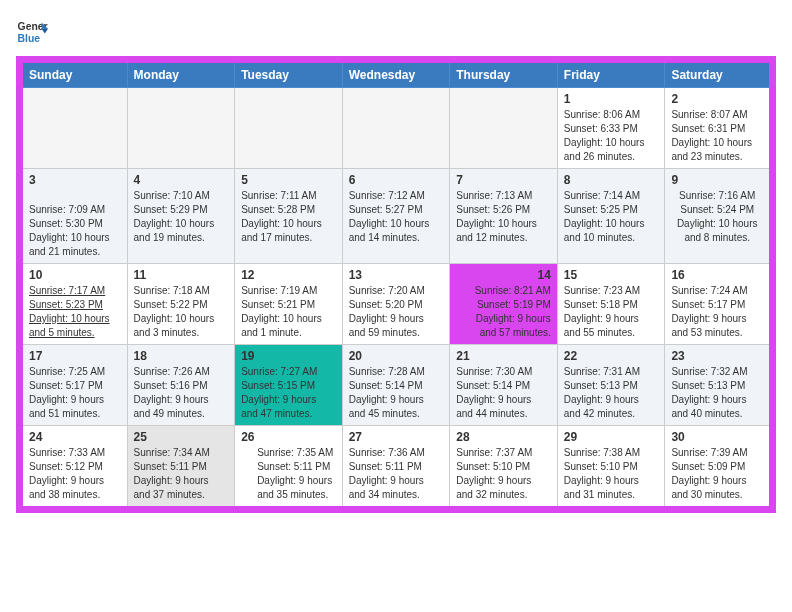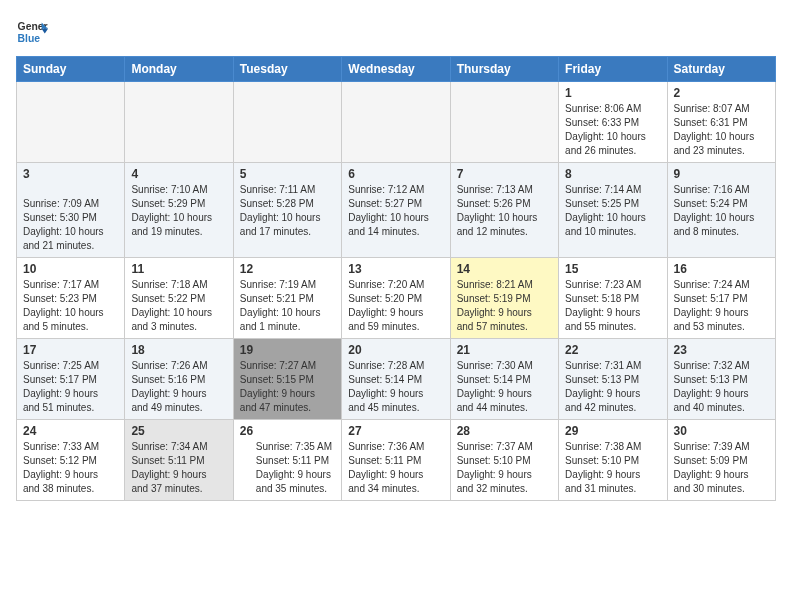--- a/index.html
+++ b/index.html
@@ -35,21 +35,21 @@
       color: #333;
       line-height: 1.1;
     }
     .location {
       font-size: 15px;
       color: #555;
     }
     .calendar {
       width: 100%;
       border-collapse: collapse;
-      border: 1px solid #d946ef;
+      border: 7px solid #d946ef;
       padding-left: 11px;
     }
     .calendar th {
       background: #3a7abf;
       color: #fff;
       font-size: 12px;
       font-weight: bold;
       padding: 5px 6px;
       text-align: left;
       border: 1px solid #4a8acf;
@@ -178,30 +178,30 @@
         </td>
         <td style="background: rgb(240, 244, 248);">
           <span class="day-num">8</span>
           <div class="day-info" style="white-space: pre-line;">Sunrise: 7:14 AM
 Sunset: 5:25 PM
 Daylight: 10 hours
 and 10 minutes.</div>
         </td>
         <td style="background: rgb(240, 244, 248);">
           <span class="day-num">9</span>
-          <div class="day-info" style="white-space: pre-line;">Sunrise: 7:16 AM
+          <div class="day-info" style="white-space: pre-line; text-align: center;">Sunrise: 7:16 AM
 Sunset: 5:24 PM
 Daylight: 10 hours
 and 8 minutes.</div>
         </td>
       </tr>
       <tr>
         <td style="background: rgb(255, 255, 255);">
           <span class="day-num">10</span>
-          <div class="day-info" style="white-space: pre-line;">Sunrise: 7:17 AM
+          <div class="day-info" style="white-space: pre-line; text-decoration: underline;">Sunrise: 7:17 AM
 Sunset: 5:23 PM
 Daylight: 10 hours
 and 5 minutes.</div>
         </td>
         <td style="background: rgb(255, 255, 255);">
           <span class="day-num">11</span>
           <div class="day-info" style="white-space: pre-line;">Sunrise: 7:18 AM
 Sunset: 5:22 PM
 Daylight: 10 hours
 and 3 minutes.</div>
@@ -213,21 +213,21 @@
 Daylight: 10 hours
 and 1 minute.</div>
         </td>
         <td style="background: rgb(255, 255, 255);">
           <span class="day-num">13</span>
           <div class="day-info" style="white-space: pre-line;">Sunrise: 7:20 AM
 Sunset: 5:20 PM
 Daylight: 9 hours
 and 59 minutes.</div>
         </td>
-        <td style="background: #fef9c3;">
+        <td style="background: #d946ef; text-align: right;">
           <span class="day-num">14</span>
           <div class="day-info" style="white-space: pre-line;">Sunrise: 8:21 AM
 Sunset: 5:19 PM
 Daylight: 9 hours
 and 57 minutes.</div>
         </td>
         <td style="background: rgb(255, 255, 255);">
           <span class="day-num">15</span>
           <div class="day-info" style="white-space: pre-line;">Sunrise: 7:23 AM
 Sunset: 5:18 PM
@@ -250,21 +250,21 @@
 Daylight: 9 hours
 and 51 minutes.</div>
         </td>
         <td style="background: rgb(240, 244, 248);">
           <span class="day-num">18</span>
           <div class="day-info" style="white-space: pre-line;">Sunrise: 7:26 AM
 Sunset: 5:16 PM
 Daylight: 9 hours
 and 49 minutes.</div>
         </td>
-        <td style="background: #a3a3a3;">
+        <td style="background: #14b8a6;">
           <span class="day-num">19</span>
           <div class="day-info" style="white-space: pre-line;">Sunrise: 7:27 AM
 Sunset: 5:15 PM
 Daylight: 9 hours
 and 47 minutes.</div>
         </td>
         <td style="background: rgb(240, 244, 248);">
           <span class="day-num">20</span>
           <div class="day-info" style="white-space: pre-line;">Sunrise: 7:28 AM
 Sunset: 5:14 PM

